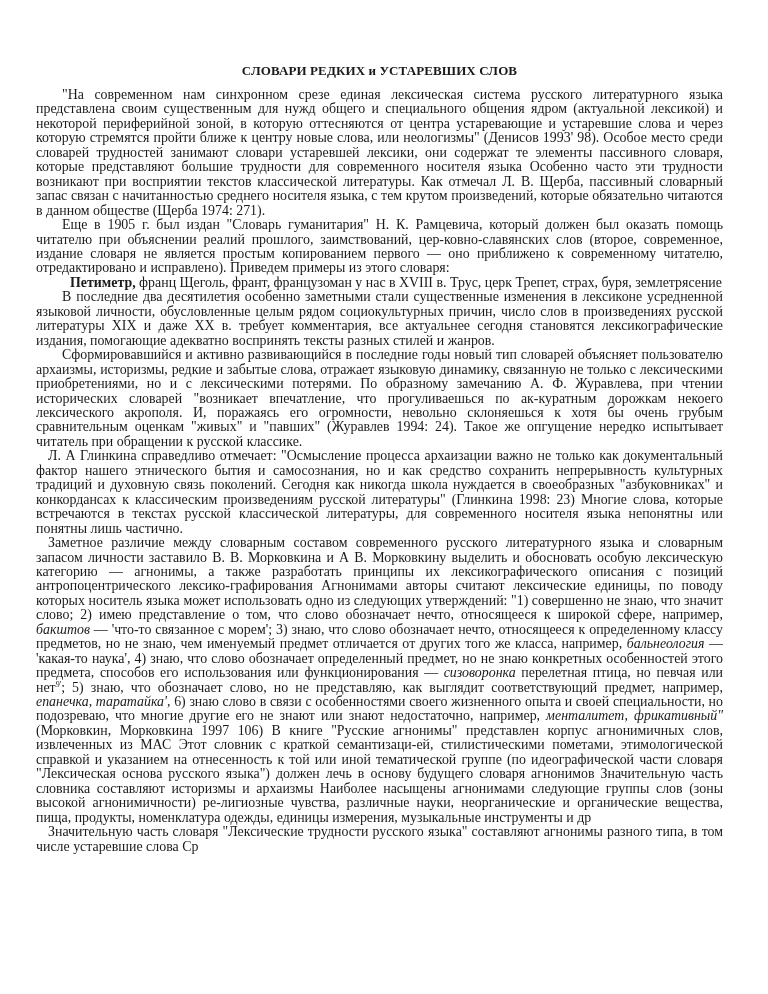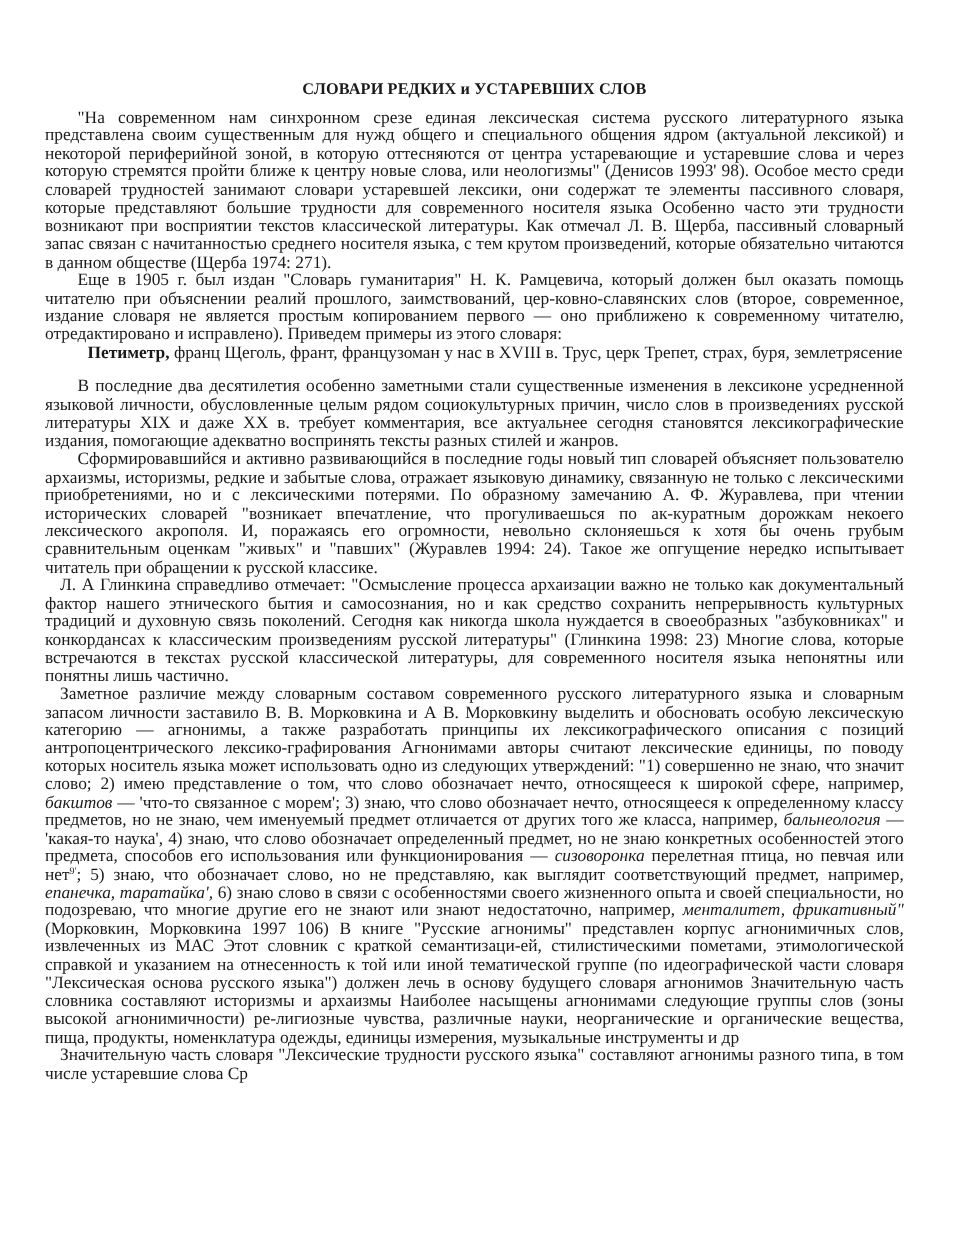--- a/index.html
+++ b/index.html
@@ -10,21 +10,21 @@
     font-size: 13.9px; line-height: 14.45px; color: #1a1a1a;
     text-align: justify;
   }
   .title {
     text-align: center; font-weight: bold; font-size: 13px;
     letter-spacing: 0.1px; margin: 0 0 10px 0; line-height: 14px;
   }
   p { margin: 0; }
   .indent { text-indent: 26px; }
   .indent-sm { text-indent: 12px; }
-  .gap-before { margin-top: 13px; }
+  .gap-before { }
   .entry1 { text-indent: 26px; margin-top: 14px; }
   .entry2 { margin-left: 33px; text-align: center; }
   .entry-head { font-weight: bold; }
   i { }
   sup { font-size: 8px; line-height: 0; vertical-align: 5px; }
   .last-line-left { text-align-last: left; }
 </style>
 </head>
 <body>
 

